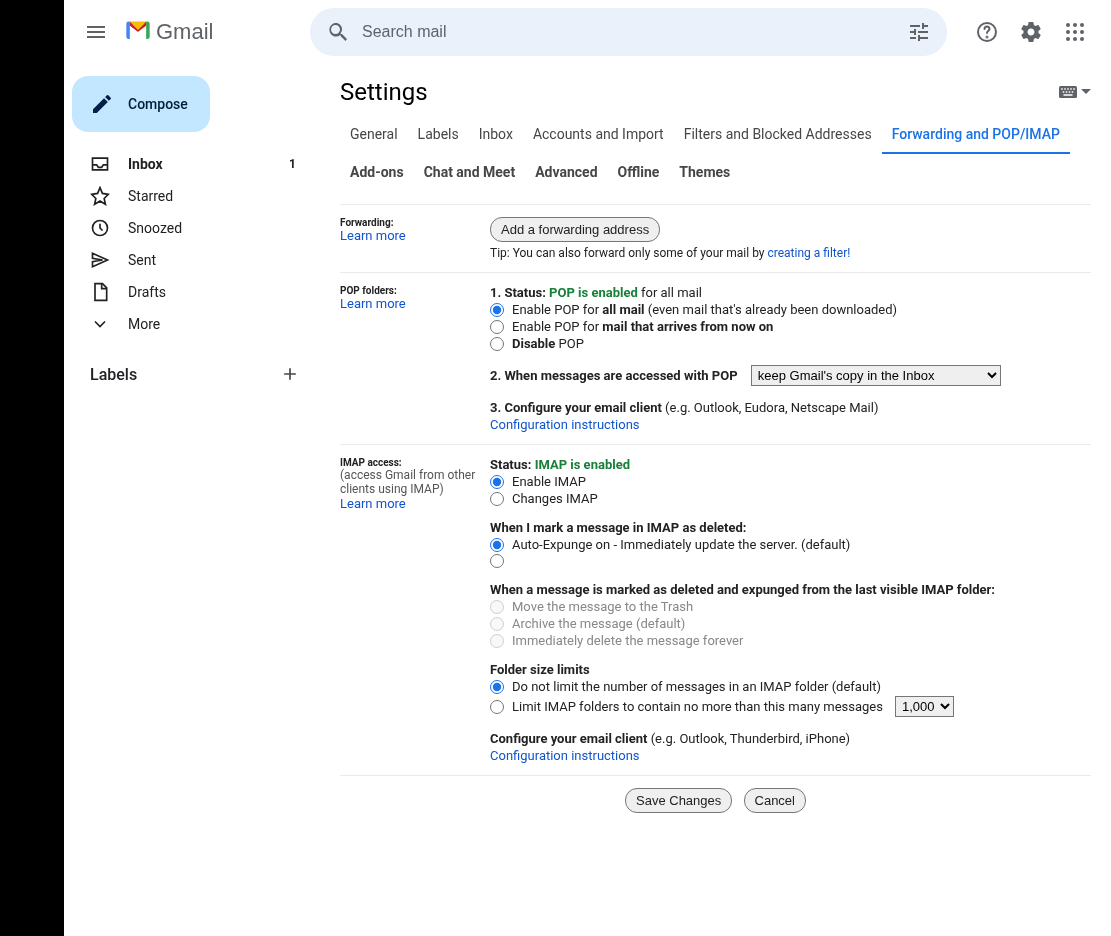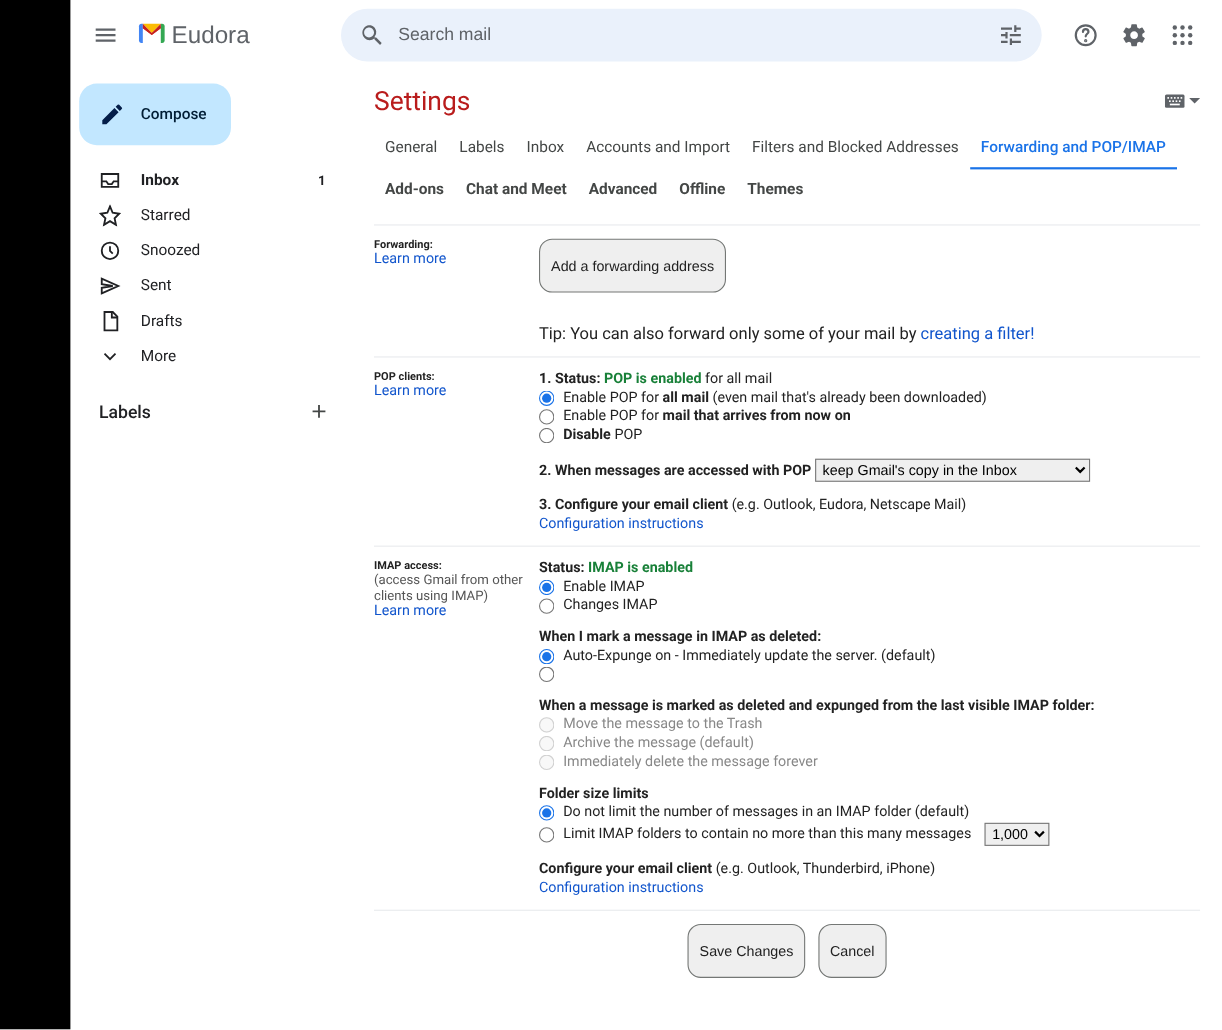--- a/index.html
+++ b/index.html
@@ -32,40 +32,40 @@
 .nav-item.bold { font-weight: 700; }
 .nav-item .label { flex: 1; }
 .nav-item .count { font-size: 12px; }
 
 .labels-header { display: flex; align-items: center; justify-content: space-between; padding: 0 16px 0 26px; height: 36px; font-size: 16px; font-weight: 500; color: #202124; margin-top: 16px; }
 .plus-btn { width: 28px; height: 28px; display: flex; align-items: center; justify-content: center; border-radius: 50%; cursor: pointer; color: #444746; }
 
 
 .main { flex: 1; background: #fff; border-radius: 16px 0 0 0; display: flex; flex-direction: column; overflow: hidden; }
 .settings-hdr-row { display: flex; align-items: center; justify-content: space-between; padding: 14px 20px 10px 20px; }
-.settings-title { font-size: 24px; font-weight: 400; color: #b91c1c; }
+.settings-title { font-size: 24px; font-weight: 400; color: #000000; }
 .keyboard-toggle { display: flex; align-items: center; gap: 4px; color: #5f6368; cursor: pointer; }
 
 .tabs { display: flex; flex-wrap: wrap; padding: 0 20px; gap: 0; border-bottom: none; }
 .tab { padding: 10px 10px; font-size: 14px; color: #444746; cursor: pointer; border-bottom: 2px solid transparent; white-space: nowrap; }
 .tab.active { color: #1a73e8; border-bottom: 2px solid #1a73e8; font-weight: 500; }
 .tab-row2 { display: flex; padding: 0 20px 8px 20px; gap: 0; font-weight: bold; }
 
 .content { flex: 1; overflow-y: auto; padding: 0 20px 20px 20px; font-size: 13px; color: #222; }
 
 .section { display: flex; border-top: 1px solid #e8eaed; padding: 12px 0; }
 .section:first-of-type { border-top: 1px solid #e8eaed; margin-top: 4px; }
 .section .lcol { width: 150px; flex-shrink: 0; padding-right: 8px; }
 .section .rcol { flex: 1; }
 .section b, .section strong { font-weight: 700; }
 .section .heading { font-weight: 700; font-size: 10px; }
 .learn-link { color: #15c; cursor: pointer; }
 
-.gbtn { font-family: Arial, sans-serif; font-size: 13px; padding: 16px 10px; border: 1px solid #747775; background: #efefef; border-radius: 12px; cursor: pointer; color: #222; }
-.tip-row { margin-top: 28px; font-size: 15px; }
+.gbtn { font-family: Arial, sans-serif; font-size: 13px; padding: 4px 10px; border: 1px solid #747775; background: #efefef; border-radius: 12px; cursor: pointer; color: #222; }
+.tip-row { margin-top: 4px; font-size: 12px; }
 
 .radio-row { display: flex; align-items: center; gap: 8px; margin: 2px 0; font-size: 13px; }
 .radio-row input[type=radio] { accent-color: #1a73e8; width: 14px; height: 14px; }
 .radio-row.disabled { color: #888; }
 .radio-row.disabled input { accent-color: #ccc; }
 
 .heading-b { font-weight: 700; margin-top: 14px; margin-bottom: 2px; font-size: 13px; }
 .status-green { color: #188038; font-weight: 700; }
 .link { color: #15c; cursor: pointer; }
 
@@ -90,21 +90,21 @@
         </svg>
     </div>
     <div class="logo-area">
       <svg width="28" height="28" viewBox="0 0 24 24">
           <path fill="#EA4335" d="M5 6.5l7 5.25L19 6.5V5l-7 5.25L5 5z"></path>
           <path fill="#4285F4" d="M2 5a2 2 0 012-2h1v15H4a2 2 0 01-2-2z"></path>
           <path fill="#34A853" d="M22 5a2 2 0 00-2-2h-1v15h1a2 2 0 002-2z"></path>
           <path fill="#FBBC04" d="M5 3h14L12 10.25z"></path>
           <path fill="#C5221F" d="M5 3v3.5l7 5.25 7-5.25V3L12 10.25z"></path>
         </svg>
-      <span class="gmail-text">Eudora</span>
+      <span class="gmail-text">Gmail</span>
     </div>
 
     <div class="search-bar">
       <div class="icon-btn">
         <svg width="24" height="24" viewBox="0 0 24 24" fill="#5f6368">
             <path d="M15.5 14h-.79l-.28-.27a6.471 6.471 0 001.57-5.34C15.42 5.01 12.53 2.5 9.24 2.96 5.53 3.47 2.97 6.93 3.5 10.63c.46 3.29 3.28 5.92 6.6 5.86a6.47 6.47 0 004.13-1.57l.27.28v.79l5 4.99L20.99 19l-4.99-5zm-6 0C7.01 14 5 11.99 5 9.5S7.01 5 9.5 5 14 7.01 14 9.5 11.99 14 9.5 14z"></path>
           </svg>
       </div>
       <input class="search-input" placeholder="Search mail" style="">
       <div class="icon-btn">
@@ -252,21 +252,21 @@
           <div class="rcol">
             <button class="gbtn">Add a forwarding address</button>
             <div class="tip-row">
               <span>Tip: You can also forward only some of your mail by </span><span class="link">creating a filter!</span>
             </div>
           </div>
         </div>
 
         <div class="section">
           <div class="lcol">
-            <div class="heading">POP clients:</div>
+            <div class="heading">POP folders:</div>
             <span class="learn-link">Learn more</span>
           </div>
           <div class="rcol">
             <div>
               <b>1. Status: </b><span class="status-green">POP is enabled</span><span> for all mail</span>
             </div>
             <label class="radio-row">
               <input type="radio" name="pop" checked="" style="">
               <span><span>Enable POP for </span><b>all mail</b><span> (even mail that's already been downloaded)</span></span>
             </label>
@@ -274,21 +274,21 @@
               <input type="radio" name="pop" style="">
               <span><span>Enable POP for </span><b>mail that arrives from now on</b></span>
             </label>
             <label class="radio-row">
               <input type="radio" name="pop" style="">
               <span><b>Disable</b><span> POP</span></span>
             </label>
 
             <div class="heading-b">
               <b>2. When messages are accessed with POP</b>
-              <select style="margin-left:0; min-width:250px;">
+              <select style="margin-left:10px; min-width:250px;">
                 <option>keep Gmail's copy in the Inbox</option>
               </select>
             </div>
 
             <div class="heading-b">
               <b>3. Configure your email client</b><span style="font-weight:400;"> (e.g. Outlook, Eudora, Netscape Mail)</span>
             </div>
             <div><span class="link">Configuration instructions</span></div>
           </div>
         </div>

